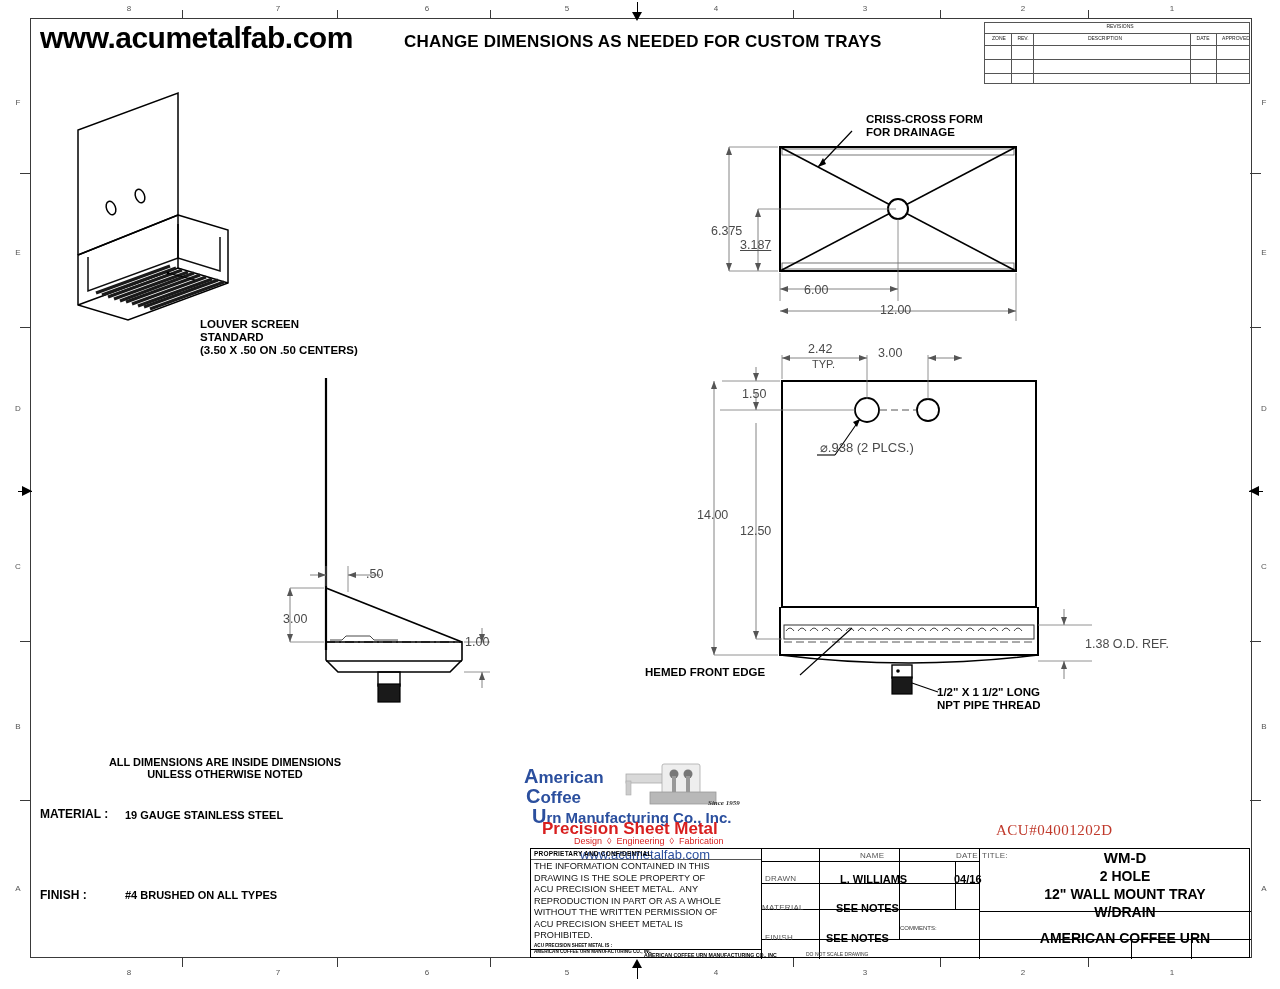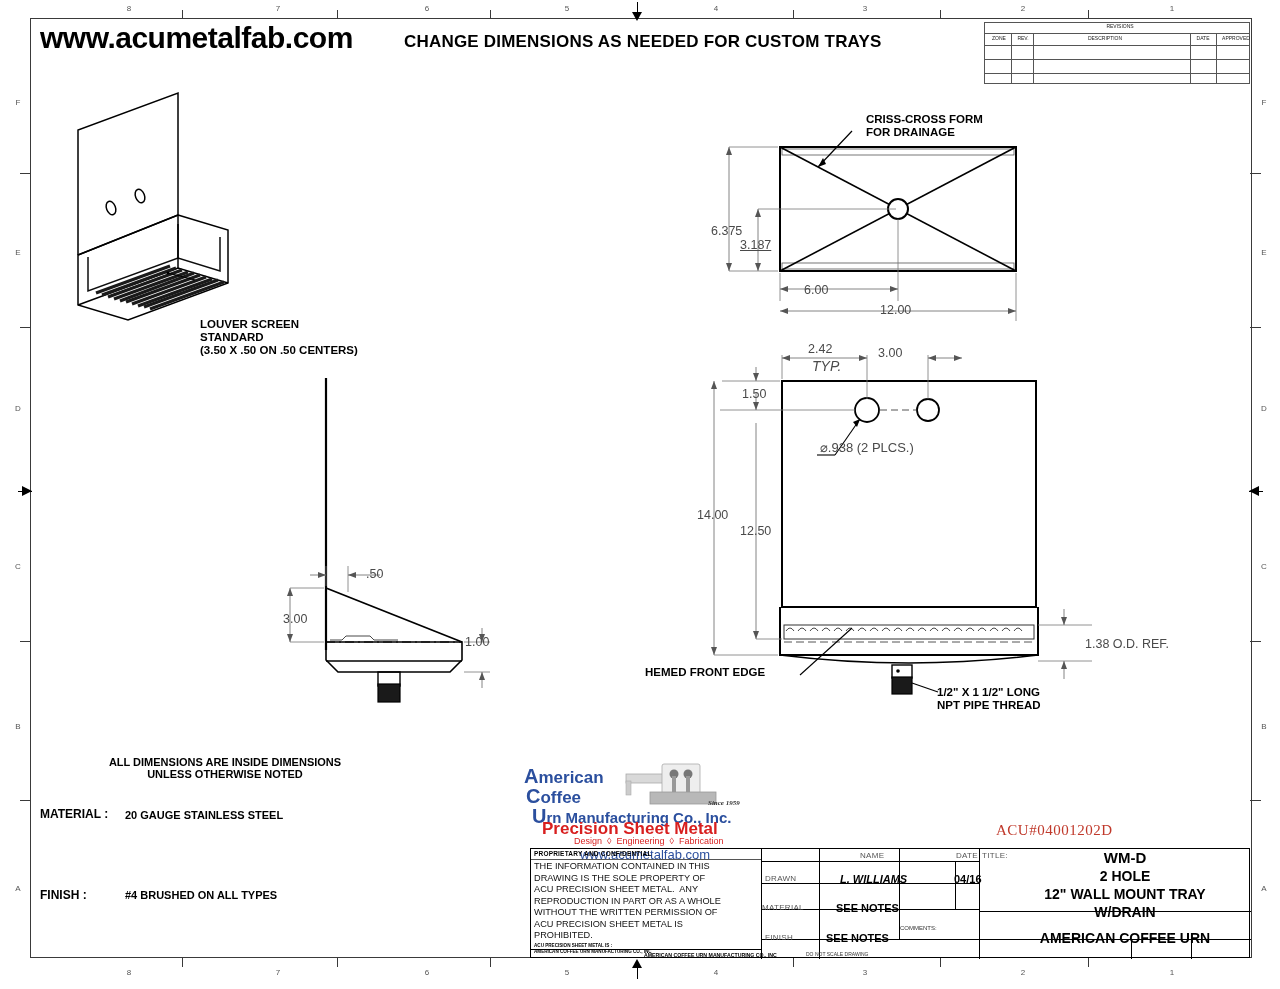--- a/index.html
+++ b/index.html
@@ -334,35 +334,35 @@
   <line x1="212" y1="348" x2="238" y2="357" stroke="#000" stroke-width="1.1"></line>
 
   <line x1="338" y1="290" x2="392" y2="290" stroke="#777" stroke-width="0.8"></line>
   <line x1="338" y1="326" x2="392" y2="326" stroke="#777" stroke-width="0.8"></line>
   <line x1="364" y1="274" x2="364" y2="290" stroke="#777" stroke-width="0.9"></line>
   <line x1="364" y1="326" x2="364" y2="344" stroke="#777" stroke-width="0.9"></line>
   <polygon points="364,290 361,282 367,282" fill="#555"></polygon>
   <polygon points="364,326 361,334 367,334" fill="#555"></polygon>
 </svg>
 <div class="dim" style="left:808px;top:342px;">2.42</div>
-<div class="dim" style="left:812px;top:358px;font-size:14px;font-style:italic;">TYP.</div>
+<div class="dim" style="left:812px;top:358px;font-size:11px;">TYP.</div>
 <div class="dim" style="left:878px;top:346px;">3.00</div>
 <div class="dim" style="left:742px;top:387px;">1.50</div>
 <div class="dim" style="left:697px;top:508px;">14.00</div>
 <div class="dim" style="left:740px;top:524px;">12.50</div>
 <div class="dim" style="left:1085px;top:637px;">1.38 O.D. REF.</div>
 <div class="dim" style="left:820px;top:440px;font-size:13px;">⌀.938 (2 PLCS.)</div>
 <div class="lead" style="left:645px;top:666px;">HEMED FRONT EDGE</div>
 <div class="lead" style="left:937px;top:686px;">1/2" X 1 1/2" LONG
 NPT PIPE THREAD</div>
 
 <div class="txt note-bold" style="left:100px;top:757px;text-align:center;width:250px;">ALL DIMENSIONS ARE INSIDE DIMENSIONS</div>
 <div class="txt note-bold" style="left:100px;top:769px;text-align:center;width:250px;">UNLESS OTHERWISE NOTED</div>
 <div class="txt note-lbl" style="left:40px;top:808px;">MATERIAL :</div>
-<div class="txt note-bold" style="left:125px;top:810px;">20 GAUGE STAINLESS STEEL</div>
+<div class="txt note-bold" style="left:125px;top:810px;">19 GAUGE STAINLESS STEEL</div>
 <div class="txt note-lbl" style="left:40px;top:889px;">FINISH :</div>
 <div class="txt note-bold" style="left:125px;top:890px;">#4 BRUSHED ON ALL TYPES</div>
 
 <div id="logo">
 
   <svg class="abs" style="left:96px;top:0px;" width="110" height="48">
     <rect x="6" y="14" width="54" height="9" fill="#d9d9d9" stroke="#aaa" stroke-width="0.8"></rect>
     <rect x="42" y="4" width="38" height="30" rx="2" fill="#eeeeee" stroke="#aaa" stroke-width="0.8"></rect>
     <circle cx="54" cy="14" r="4.5" fill="#777"></circle>
     <circle cx="68" cy="14" r="4.5" fill="#777"></circle>
@@ -408,21 +408,21 @@
 REPRODUCTION IN PART OR AS A WHOLE
 WITHOUT THE WRITTEN PERMISSION OF
 ACU PRECISION SHEET METAL IS
 PROHIBITED.</div>
 <div class="tb-txt" style="left:534px;top:943px;font-size:4.6px;font-weight:bold;line-height:1.4;">ACU PRECISION SHEET METAL IS :
 AMERICAN COFFEE URN MANUFACTURING CO., INC</div>
 
 <div class="tb-txt tb-hdr" style="left:860px;top:851px;">NAME</div>
 <div class="tb-txt tb-hdr" style="left:956px;top:851px;">DATE</div>
 <div class="tb-txt tb-hdr" style="left:765px;top:874px;">DRAWN</div>
-<div class="tb-txt tb-val" style="left:840px;top:873px;font-style:italic;">L. WILLIAMS</div>
+<div class="tb-txt tb-val" style="left:840px;top:873px;">L. WILLIAMS</div>
 <div class="tb-txt tb-val" style="left:954px;top:873px;">04/16</div>
 <div class="tb-txt tb-hdr" style="left:762px;top:903px;">MATERIAL</div>
 <div class="tb-txt tb-val" style="left:836px;top:902px;">SEE NOTES</div>
 <div class="tb-txt tb-hdr" style="left:765px;top:933px;">FINISH</div>
 <div class="tb-txt tb-val" style="left:826px;top:932px;">SEE NOTES</div>
 <div class="tb-txt tb-tiny" style="left:900px;top:925px;font-size:6px;">COMMENTS:</div>
 <div class="tb-txt tb-tiny" style="left:806px;top:951px;">DO NOT SCALE DRAWING</div>
 
 <div class="tb-txt tb-hdr" style="left:982px;top:851px;">TITLE:</div>
 <div class="tb-txt" style="left:1010px;top:849px;width:230px;text-align:center;font-size:15px;font-weight:bold;">WM-D</div>

